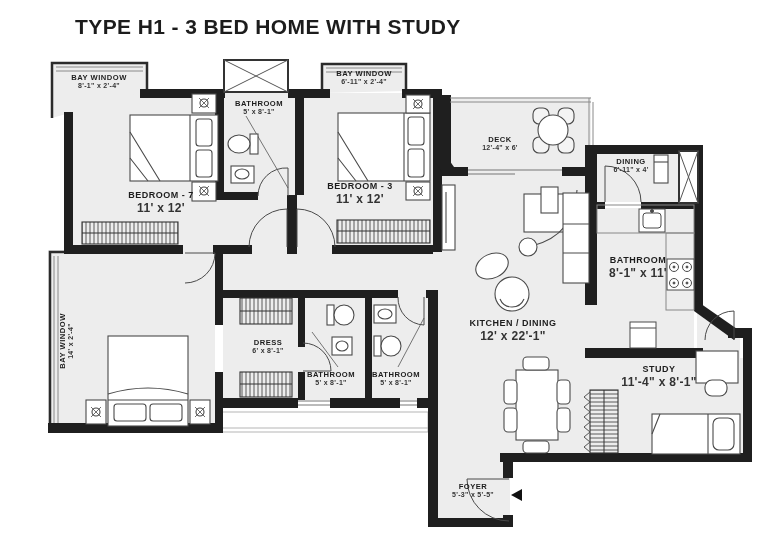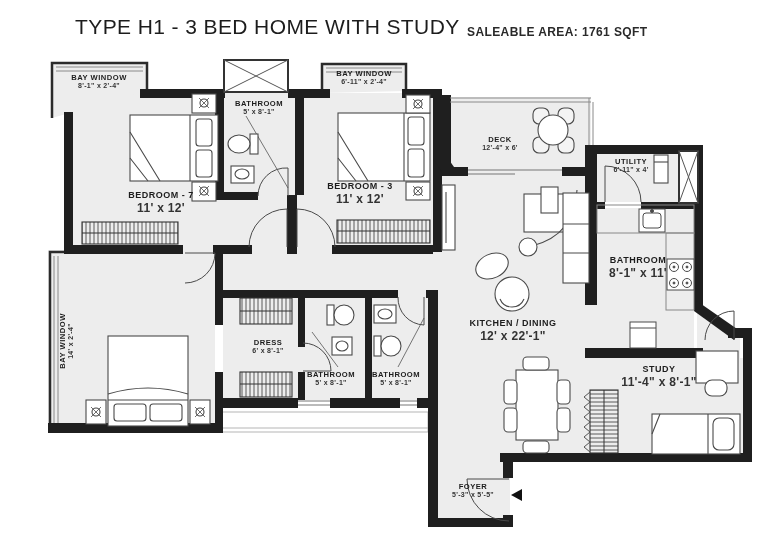--- a/index.html
+++ b/index.html
@@ -1,18 +1,18 @@
 <!DOCTYPE html>
 <html><head>
 <meta charset="utf-8">
 <style>
   html,body{margin:0;padding:0;background:#fff;font-family:"Liberation Sans",sans-serif;}
   .canvas{position:relative;width:763px;height:536px;background:#fff;overflow:hidden;outline:1px solid #d9d9d9;}
   .plan-svg{position:absolute;left:0;top:0;}
-  .title{position:absolute;left:75px;top:15px;font-size:21px;font-weight:normal;color:#1c1c1c;letter-spacing:.4px;white-space:nowrap;}
+  .title{position:absolute;left:75px;top:15px;font-size:21px;font-weight:bold;color:#1c1c1c;letter-spacing:.4px;white-space:nowrap;}
   .subtitle{position:absolute;left:467px;top:25px;font-size:12px;font-weight:bold;color:#2a2a2a;letter-spacing:.4px;white-space:nowrap;}
   .room-label{position:absolute;transform:translate(-50%,-50%);text-align:center;color:#1d1d1d;line-height:1.25;white-space:nowrap;}
   .room-label .rl-name{display:block;font-size:9px;font-weight:bold;letter-spacing:.5px;}
   .room-label .rl-dims{display:block;font-size:12px;font-weight:bold;color:#333;letter-spacing:.3px;}
   .room-label.sm .rl-name{font-size:7.6px;}
   .room-label.sm .rl-dims{font-size:7px;}
   .room-label.vert{transform:translate(-50%,-50%) rotate(-90deg);}
 </style>
 </head>
 <body>
@@ -279,21 +279,20 @@
   <g stroke="#4a4a4a" stroke-width="1.1" fill="#fff">
     <rect x="696" y="351" width="42" height="32"></rect>
     <rect x="705" y="380" width="22" height="16" rx="7"></rect>
     <rect x="652" y="414" width="88" height="40"></rect>
     <path d="M708,414 V454 M660,414 L652,434" fill="none"></path>
     <rect x="713" y="418" width="21" height="32" rx="6"></rect>
   </g>
 </svg>
 
 <div class="title">TYPE H1 - 3 BED HOME WITH STUDY</div>
-<div class="subtitle">SALEABLE AREA: 1761 SQFT</div>
 
 <div class="room-label sm" style="left:99px;top:82px">
   <span class="rl-name">BAY WINDOW</span>
   <span class="rl-dims">8'-1" x 2'-4"</span>
 </div>
 <div class="room-label sm" style="left:364px;top:78px">
   <span class="rl-name">BAY WINDOW</span>
   <span class="rl-dims">6'-11" x 2'-4"</span>
 </div>
 <div class="room-label sm vert" style="left:67px;top:341px">
@@ -310,21 +309,21 @@
 </div>
 <div class="room-label" style="left:360px;top:194px">
   <span class="rl-name">BEDROOM - 3</span>
   <span class="rl-dims">11' x 12'</span>
 </div>
 <div class="room-label sm" style="left:500px;top:144px">
   <span class="rl-name">DECK</span>
   <span class="rl-dims">12'-4" x 6'</span>
 </div>
 <div class="room-label sm" style="left:631px;top:166px">
-  <span class="rl-name">UTILITY</span>
+  <span class="rl-name">DINING</span>
   <span class="rl-dims">6'-11" x 4'</span>
 </div>
 <div class="room-label" style="left:638px;top:268px">
   <span class="rl-name">BATHROOM</span>
   <span class="rl-dims">8'-1" x 11'</span>
 </div>
 <div class="room-label" style="left:513px;top:331px">
   <span class="rl-name">KITCHEN / DINING</span>
   <span class="rl-dims">12' x 22'-1"</span>
 </div>

